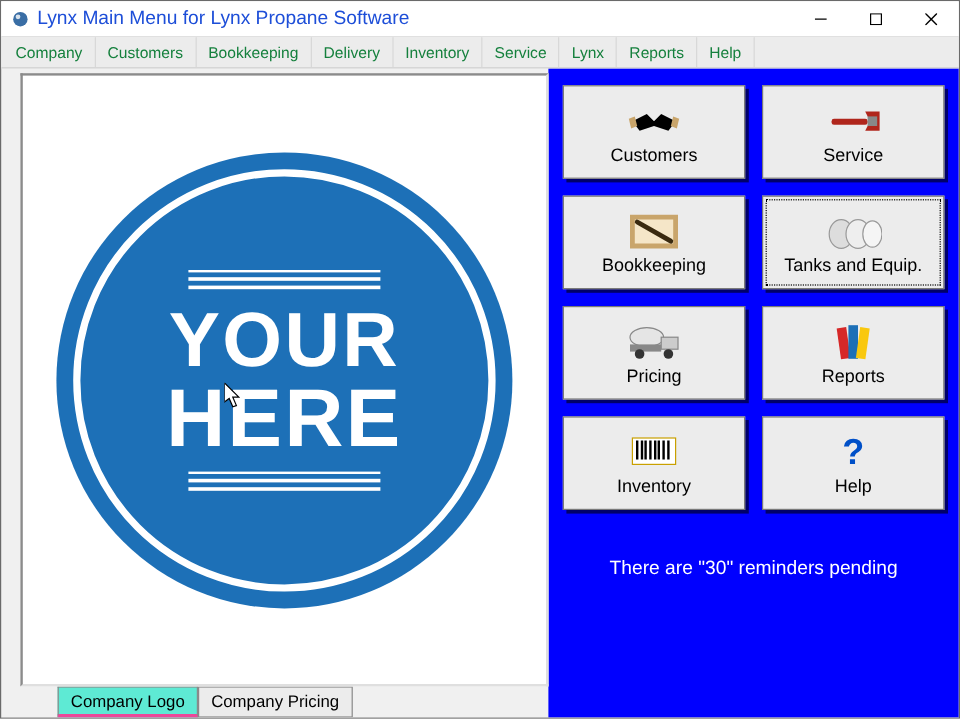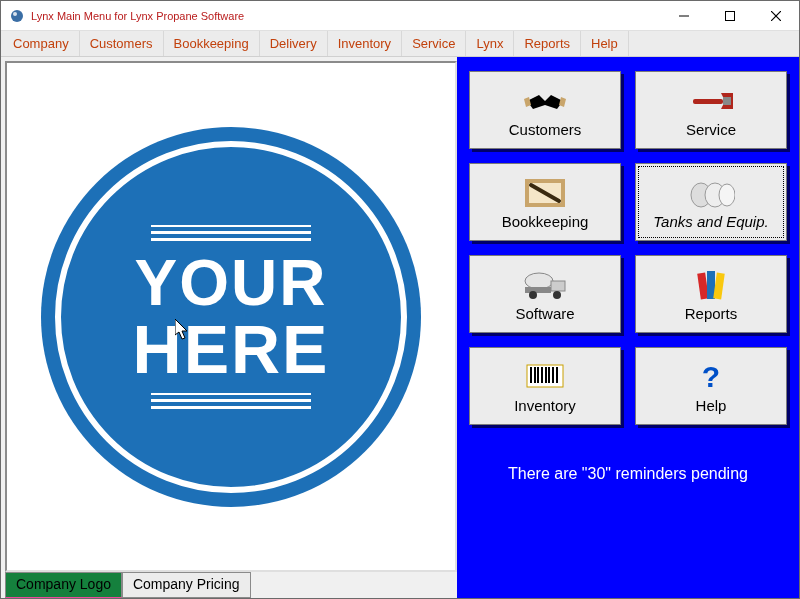--- a/index.html
+++ b/index.html
@@ -1,44 +1,44 @@
 <!DOCTYPE html>
 <html><head>
 <meta charset="utf-8">
 <style>
   * { box-sizing: border-box; margin: 0; padding: 0; }
   body { font-family: "Segoe UI", Tahoma, Arial, sans-serif; font-size: 13px; background: #fff; }
   .window { width: 800px; height: 599px; border: 1px solid #6a6a6a; background: #f0f0f0; display: flex; flex-direction: column; }
   .titlebar { height: 30px; background: #fff; display: flex; align-items: center; padding-left: 8px; border-bottom: 1px solid #e0e0e0; }
   .titlebar-icon { width: 16px; height: 16px; margin-right: 6px; }
   .titlebar-icon svg { width: 16px; height: 16px; }
-  .titlebar-title { flex: 1; font-size: 11px; color: #b91c1c; }
+  .titlebar-title { flex: 1; font-size: 16px; color: #1d4ed8; }
   .titlebar-controls { display: flex; height: 100%; }
   .titlebar-controls .ctrl { width: 46px; height: 100%; display: flex; align-items: center; justify-content: center; font-family: Arial; font-size: 14px; color: #000; cursor: pointer; }
   .menubar { height: 26px; background: #ececec; display: flex; align-items: stretch; border-bottom: 1px solid #d0d0d0; padding-left: 2px; }
-  .menu-item { padding: 0 10px; font-size: 13px; color: #c2410c; display: flex; align-items: center; border-right: 1px solid #d8d8d8; cursor: pointer; }
+  .menu-item { padding: 0 10px; font-size: 13px; color: #15803d; display: flex; align-items: center; border-right: 1px solid #d8d8d8; cursor: pointer; }
   .menu-item.u::first-letter { text-decoration: underline; }
   .content { flex: 1; display: flex; overflow: hidden; }
-  .left-panel { width: 456px; display: flex; flex-direction: column; padding: 4px 0 0 4px; }
+  .left-panel { width: 456px; display: flex; flex-direction: column; padding: 4px 0 0 16px; }
   .logo-frame { flex: 1; border: 2px inset #dfdfdf; background: #fff; display: flex; align-items: center; justify-content: center; overflow: hidden; }
   .logo-circle { width: 380px; height: 380px; border-radius: 50%; background: #1d70b7; position: relative; display: flex; flex-direction: column; align-items: center; justify-content: center; }
   .logo-ring { position: absolute; inset: 14px; border: 6px solid #fff; border-radius: 50%; }
   .logo-text { font-family: Arial, sans-serif; font-weight: 900; color: #fff; text-align: center; line-height: 1; letter-spacing: 2px; }
   .logo-line1 { font-size: 64px; }
   .logo-line2 { font-size: 80px; }
   .logo-line3 { font-size: 68px; }
   .logo-lines { width: 160px; height: 20px; display: flex; flex-direction: column; justify-content: space-between; }
   .logo-lines div { height: 3px; background: #fff; margin: 2px 0;}
   .tabs-row { display: flex; height: 26px; }
   .tab { border: 1px solid #8a8a8a; background: #ececec; padding: 3px 10px; font-size: 14px; cursor: pointer; margin-right: 0; }
-  .tab.active { background: #15803d; border-bottom: 1px solid #ec4899; }
+  .tab.active { background: #5eead4; border-bottom: 3px solid #ec4899; margin-left: 31px; }
   .right-panel { flex: 1; background: #0000ff; padding: 14px 12px 10px 12px; display: flex; flex-direction: column; }
   .btn-grid { display: grid; grid-template-columns: 1fr 1fr; gap: 14px 14px; }
   .main-btn { height: 78px; background: #ececec; border: 1px solid #7a7a7a; box-shadow: 3px 3px 0 #00006a; display: flex; flex-direction: column; align-items: center; justify-content: center; cursor: pointer; padding: 4px; }
-  .main-btn.focused { outline: 1px dotted #000; outline-offset: -4px; font-style: italic; }
+  .main-btn.focused { outline: 1px dotted #000; outline-offset: -4px; }
   .main-btn .icon-slot { width: 48px; height: 36px; display: flex; align-items: center; justify-content: center; }
   .main-btn .btn-label { font-size: 15px; color: #000; margin-top: 2px; text-align: center; }
   .reminder-text { text-align: center; color: #fff; font-size: 16px; margin-top: 40px; }
   .cursor-arrow { position: absolute; pointer-events: none; }
 </style>
 </head>
 <body>
 
 <div class="window">
 
@@ -162,21 +162,21 @@
         <div class="main-btn">
           <span class="icon-slot">
             <svg viewBox="0 0 48 36" width="48" height="36">
               <ellipse cx="18" cy="14" rx="14" ry="8" fill="#e5e5e5" stroke="#888"></ellipse>
               <rect x="30" y="14" width="14" height="10" fill="#ccc" stroke="#888"></rect>
               <rect x="4" y="20" width="26" height="6" fill="#888"></rect>
               <circle cx="12" cy="28" r="4" fill="#333"></circle>
               <circle cx="36" cy="28" r="4" fill="#333"></circle>
             </svg>
           </span>
-          <span class="btn-label">Software</span>
+          <span class="btn-label">Pricing</span>
         </div>
 
         <div class="main-btn">
           <span class="icon-slot">
             <svg viewBox="0 0 48 36" width="48" height="36">
               <rect x="12" y="6" width="8" height="26" fill="#d62828" transform="rotate(-8 16 19)"></rect>
               <rect x="20" y="4" width="8" height="28" fill="#1d70b7"></rect>
               <rect x="28" y="6" width="8" height="26" fill="#f9c80e" transform="rotate(8 32 19)"></rect>
             </svg>
           </span>

